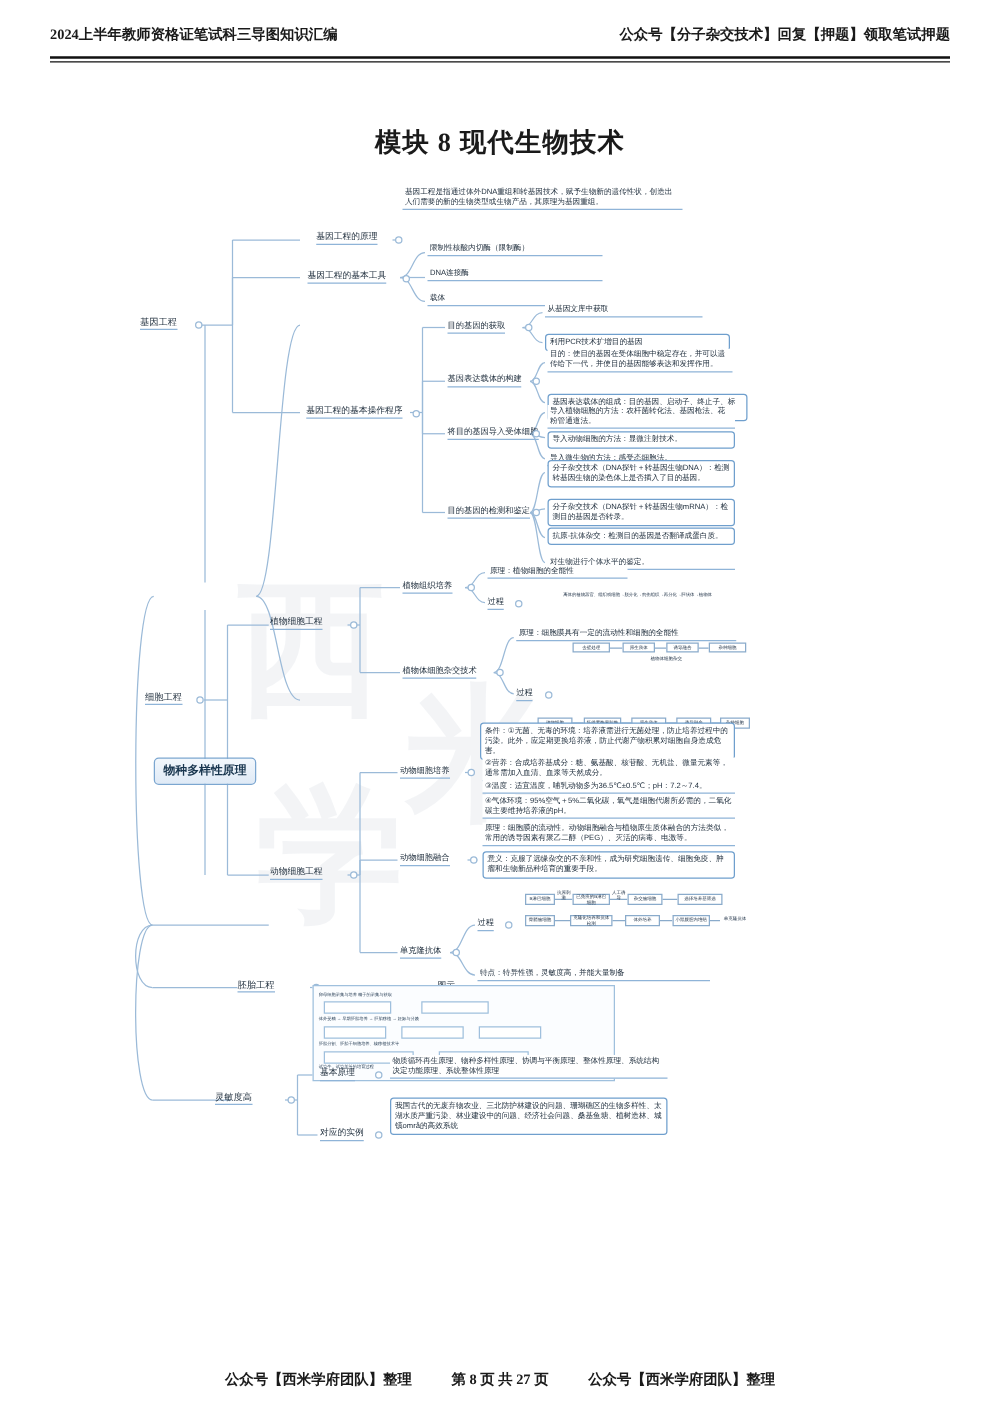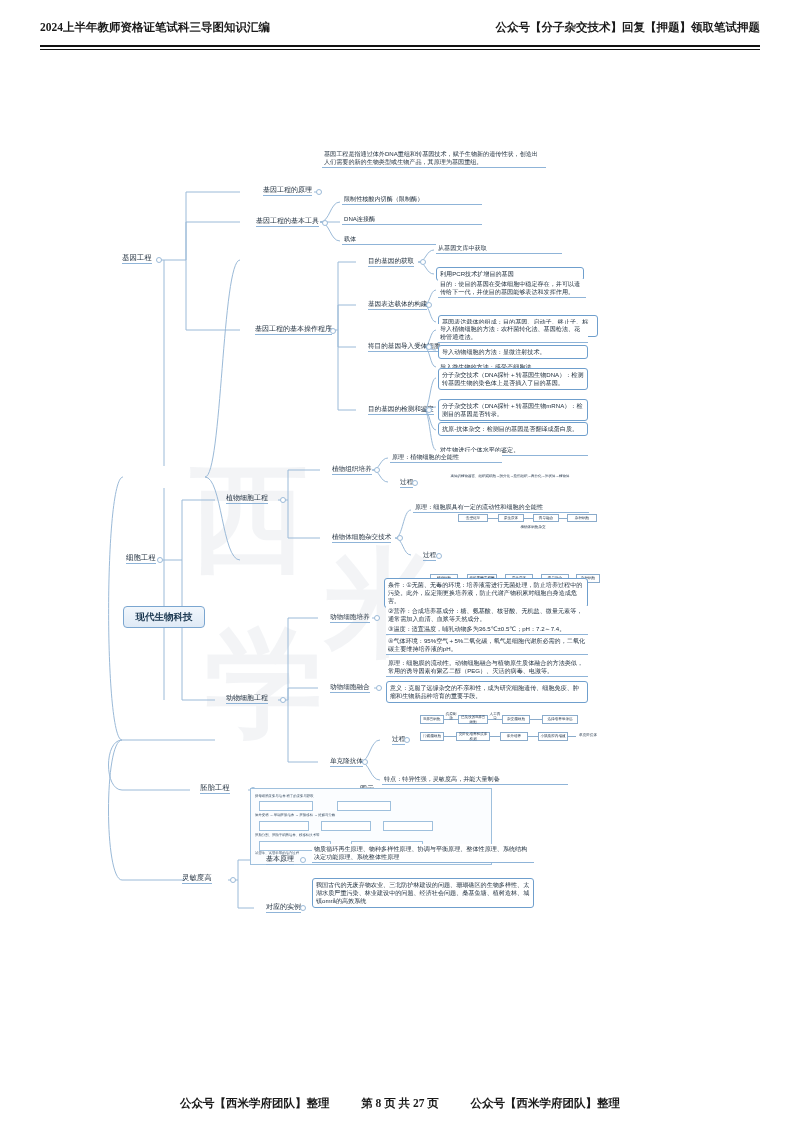--- a/index.html
+++ b/index.html
@@ -39,21 +39,21 @@
   .nd{position:absolute;box-sizing:border-box;color:#1c2b3a;}
 
   
   .root{left:123px;top:466px;width:82px;height:22px;
     border:1.2px solid #7ba6d0;border-radius:4px;
     background:linear-gradient(#f2f7fc,#dfeaf6);
     font-size:9.5px;line-height:20px;text-align:center;color:#19364f;font-weight:600;}
 
   
   .lbl{font-size:6.6px;line-height:9px;white-space:nowrap;
-       border-bottom:.9px solid #8fb4d8;padding-bottom:.6px;margin-left:10px;}
+       border-bottom:.9px solid #8fb4d8;padding-bottom:.6px;}
   .lbl.big{font-size:7.4px;}
   .lbl.mid{font-size:7px;}
 
   
   .box{border:.9px solid #6f9fcd;border-radius:3px;background:#fff;
        font-size:6.1px;line-height:7.9px;padding:2px 3px;}
   .box.nb{border:none;border-bottom:.9px solid #8fb4d8;border-radius:0;padding:1px 2px 1px 2px;}
 
   
   .dot{position:absolute;width:4px;height:4px;border:.9px solid #9bbad8;border-radius:50%;background:#fff;}
@@ -83,20 +83,21 @@
 
 <div class="page">
 
   <div class="hdr">
     <div class="h-left">2024上半年教师资格证笔试科三导图知识汇编</div>
     <div class="h-right">公众号【分子杂交技术】回复【押题】领取笔试押题</div>
   </div>
   <div class="hdr-rule"></div>
   <div class="hdr-rule2"></div>
 
+  <div class="title">模块 8  现代生物技术</div>
 
   <div class="wm">
     <span class="w1">西</span>
     <span class="w2">米</span>
     <span class="w3">学</span>
   </div>
 
   <div class="map">
 
     <svg class="wires" viewBox="0 0 800 840">
@@ -186,21 +187,21 @@
         <path d="M248,650 L256,650"></path>
 
         <path d="M228,740 L238,740"></path>
         <path d="M238,740 L238,720"></path>
           <path d="M238,720 L254,720"></path>
         <path d="M238,740 L238,768"></path>
           <path d="M238,768 L254,768"></path>
       </g>
     </svg>
 
-    <div class="nd root">现代生物科技</div>
+    <div class="nd root">物种多样性原理</div>
 
     <div class="nd lbl big" style="left:112px;top:113px;">基因工程</div>
     <div class="dot" style="left:156px;top:117px;"></div>
 
     <div class="nd lbl mid" style="left:253px;top:45px;">基因工程的原理</div>
     <div class="dot" style="left:316px;top:49px;"></div>
     <div class="nd box nb" style="left:322px;top:9px;width:224px;">基因工程是指通过体外DNA重组和转基因技术，赋予生物新的遗传性状，创造出人们需要的新的生物类型或生物产品，其原理为基因重组。</div>
 
     <div class="nd lbl mid" style="left:246px;top:76px;">基因工程的基本工具</div>
     <div class="dot" style="left:322px;top:80px;"></div>

